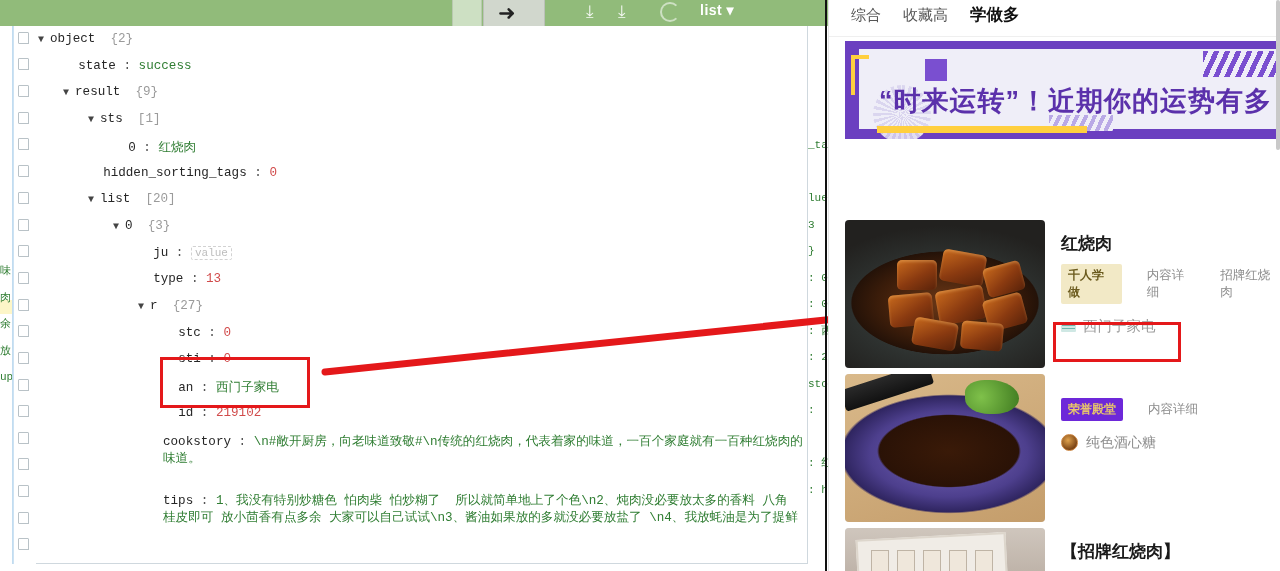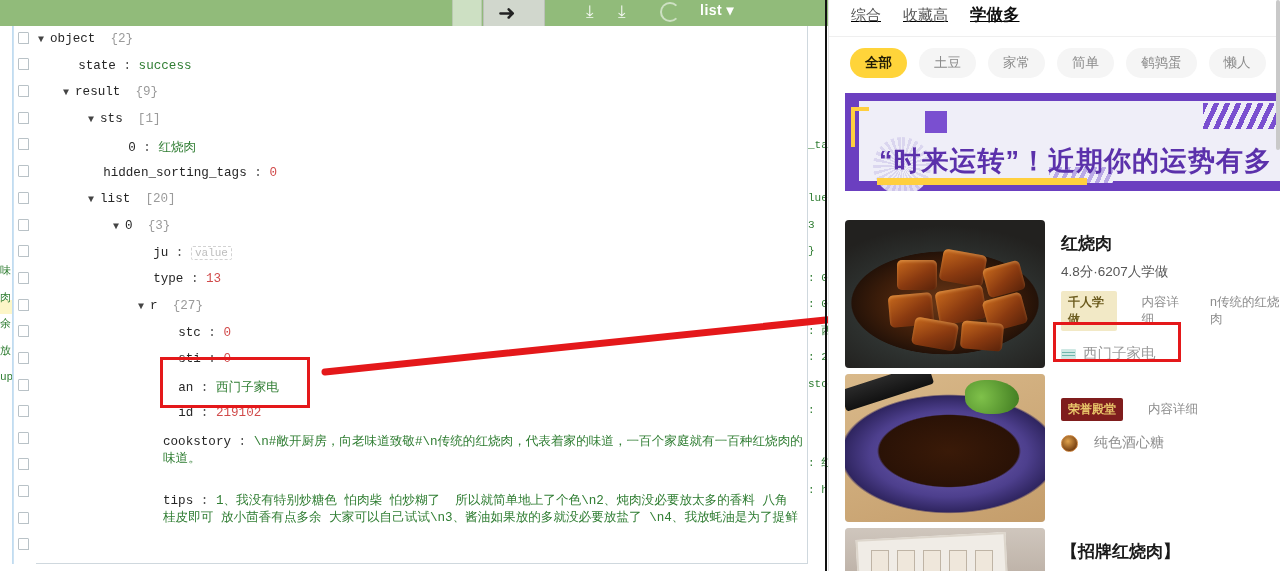--- a/index.html
+++ b/index.html
@@ -119,21 +119,21 @@
   .arrow-svg { position:absolute; left:0; top:0; width:1280px; height:571px; pointer-events:none; }
 
   
   .phone {
     position:absolute; left: 828px; top: 0; width: 452px; height: 571px;
     background:#fff; overflow:hidden;
     border-left: 1px solid #e4e4e4;
   }
   .tabs {
     display:flex; align-items:center; gap: 22px;
-    padding: 4px 0 10px 22px; height: 36px; text-decoration: underline;
+    padding: 4px 0 10px 22px; height: 36px;
   }
   .tab { font-size: 15px; color:#555; }
   .tab.active { color:#111; font-weight: 700; font-size: 16.5px; }
   .tabs-div { height:1px; background:#efefef; margin:0; }
 
   .chips { display:flex; align-items:center; gap: 12px; padding: 11px 0 11px 21px; }
   .chip {
     background:#f5f5f5; color:#8a8a8a; font-size:13.5px;
     padding: 6px 15px; border-radius: 15px; white-space:nowrap;
   }
@@ -154,21 +154,21 @@
   .bn-sq { position:absolute; left:80px; top:18px; width:22px; height:22px; background:#7a4fd0; }
   .bn-ribbon {
     position:absolute; left:152px; top:14px; height:26px; padding:0 22px;
     display:flex; align-items:center; justify-content:center;
     border:2px solid #5b31ab; color:#3b2a82; font-size:14px; font-weight:800;
     background:#efeef8; letter-spacing:1px;
     clip-path: polygon(10px 0, 100% 0, calc(100% - 12px) 50%, 100% 100%, 10px 100%, 0 50%);
   }
   .bn-title {
     position:absolute; left:34px; top:42px; font-size:27px; font-weight:900;
-    color:#5b31ab; letter-spacing:1px; white-space:nowrap;margin-top:8px;
+    color:#5b31ab; letter-spacing:1px; white-space:nowrap;
   }
   .bn-sun {
     position:absolute; left:14px; top:36px; width:58px; height:58px;
     background: repeating-conic-gradient(#d8d3ee 0deg 7deg, #efeef8 7deg 14deg);
     border-radius:50%; opacity:.9;
   }
   .bn-hatch {
     position:absolute; right:8px; top:10px; width:74px; height:26px;
     background: repeating-linear-gradient(115deg,#7a4fd0 0 5px,#efeef8 5px 10px);
   }
@@ -183,27 +183,27 @@
   .card { display:flex; gap: 16px; padding: 6px 0 0 16px; }
   .thumb {
     width: 200px; height: 148px; border-radius: 4px; flex: none;
     background:#ddd; overflow:hidden; position:relative;
   }
   .cinfo { padding-top: 14px; flex:1; min-width:0; }
   .c-title { font-size: 17px; color:#1a1a1a; font-weight:600; line-height:1.2; }
   .c-meta { font-size: 13.5px; color:#555; margin-top: 9px; }
   .c-tags { display:flex; align-items:center; gap:25px; margin-top: 10px; }
   .tag-h { background:#f2e9c6; color:#6b5b1e; font-size:12px; padding:3px 7px; border-radius:2px; font-weight:600; }
-  .tag-honor { background:#7f1d1d; color:#e8c66a; font-size:12px; padding:3px 7px; border-radius:2px; font-weight:700;}
+  .tag-honor { background:#6d28d9; color:#e8c66a; font-size:12px; padding:3px 7px; border-radius:2px; font-weight:700;}
   .tag-p { color:#8c8c8c; font-size:12.5px; }
   .brand-row { display:flex; align-items:center; gap:7px; margin-top: 13px; }
   .brand-ic { width:15px; height:10px; background:#cfe8e4; border-radius:1px; position:relative; }
   .brand-ic::after{content:"";position:absolute;left:1px;top:3px;width:13px;height:1px;background:#6fb7ad;box-shadow:0 3px 0 #6fb7ad;}
   .brand-txt { color:#9a9a9a; font-size:14.5px; }
-  .author-row { display:flex; align-items:flex-end; gap:16px; margin-top: 13px; }
+  .author-row { display:flex; align-items:flex-start; gap:8px; margin-top: 13px; }
   .avatar {
     width:17px;height:17px;border-radius:50%;
     background: radial-gradient(circle at 40% 35%, #e0a24c, #7b4415 70%);
     border:1px solid #c9823c;
   }
   .author-name { color:#8d8d8d; font-size:14px; }
 
   .red-box2 {
     position:absolute; left: 1053px; top: 322px; width: 128px; height: 40px;
     border: 3px solid #e4181a;
@@ -308,29 +308,20 @@
 
   <div class="phone">
 
     <div class="tabs" id="tabs">
         <div class="tab">综合</div>
         <div class="tab">收藏高</div>
         <div class="tab active">学做多</div>
       </div>
     <div class="tabs-div"></div>
 
-    <div class="chips" id="chips">
-        <div class="chip sel">全部</div>
-        <div class="chip">土豆</div>
-        <div class="chip">家常</div>
-        <div class="chip">简单</div>
-        <div class="chip">鹌鹑蛋</div>
-        <div class="chip">懒人</div>
-        <div class="chip">板栗</div>
-      </div>
 
     <div class="banner">
       <div class="bn-inner">
         <div class="bn-sun"></div>
         <div class="bn-hatch2"></div>
       </div>
       <div class="bn-corner"></div>
       <div class="bn-sq"></div>
       <div class="bn-hatch"></div>
       <div class="bn-title">“时来运转”！近期你的运势有多</div>
@@ -346,25 +337,24 @@
               <div class="f1chunk" style="left: 140px; top: 44px; width: 38px; height: 30px; transform: rotate(-15deg);"></div>
               <div class="f1chunk" style="left: 44px; top: 74px; width: 44px; height: 32px; transform: rotate(-5deg);"></div>
               <div class="f1chunk" style="left: 92px; top: 68px; width: 48px; height: 34px; transform: rotate(-10deg);"></div>
               <div class="f1chunk" style="left: 140px; top: 76px; width: 40px; height: 32px; transform: rotate(-15deg);"></div>
               <div class="f1chunk" style="left: 68px; top: 100px; width: 44px; height: 28px; transform: rotate(10deg);"></div>
               <div class="f1chunk" style="left: 116px; top: 102px; width: 42px; height: 28px; transform: rotate(5deg);"></div>
             </div>
           </div>
           <div class="cinfo">
             <div class="c-title">红烧肉</div>
-            <div class="c-meta">4.8分·6207人学做</div>
             <div class="c-tags">
               <span class="tag-h">千人学做</span>
               <span class="tag-p">内容详细</span>
-              <span class="tag-p">n传统的红烧肉</span>
+              <span class="tag-p">招牌红烧肉</span>
             </div>
             <div class="brand-row">
               <span class="brand-ic"></span>
               <span class="brand-txt">西门子家电</span>
             </div>
           </div>
         </div>
         <div class="card">
           <div class="thumb">
             <div class="food2">

